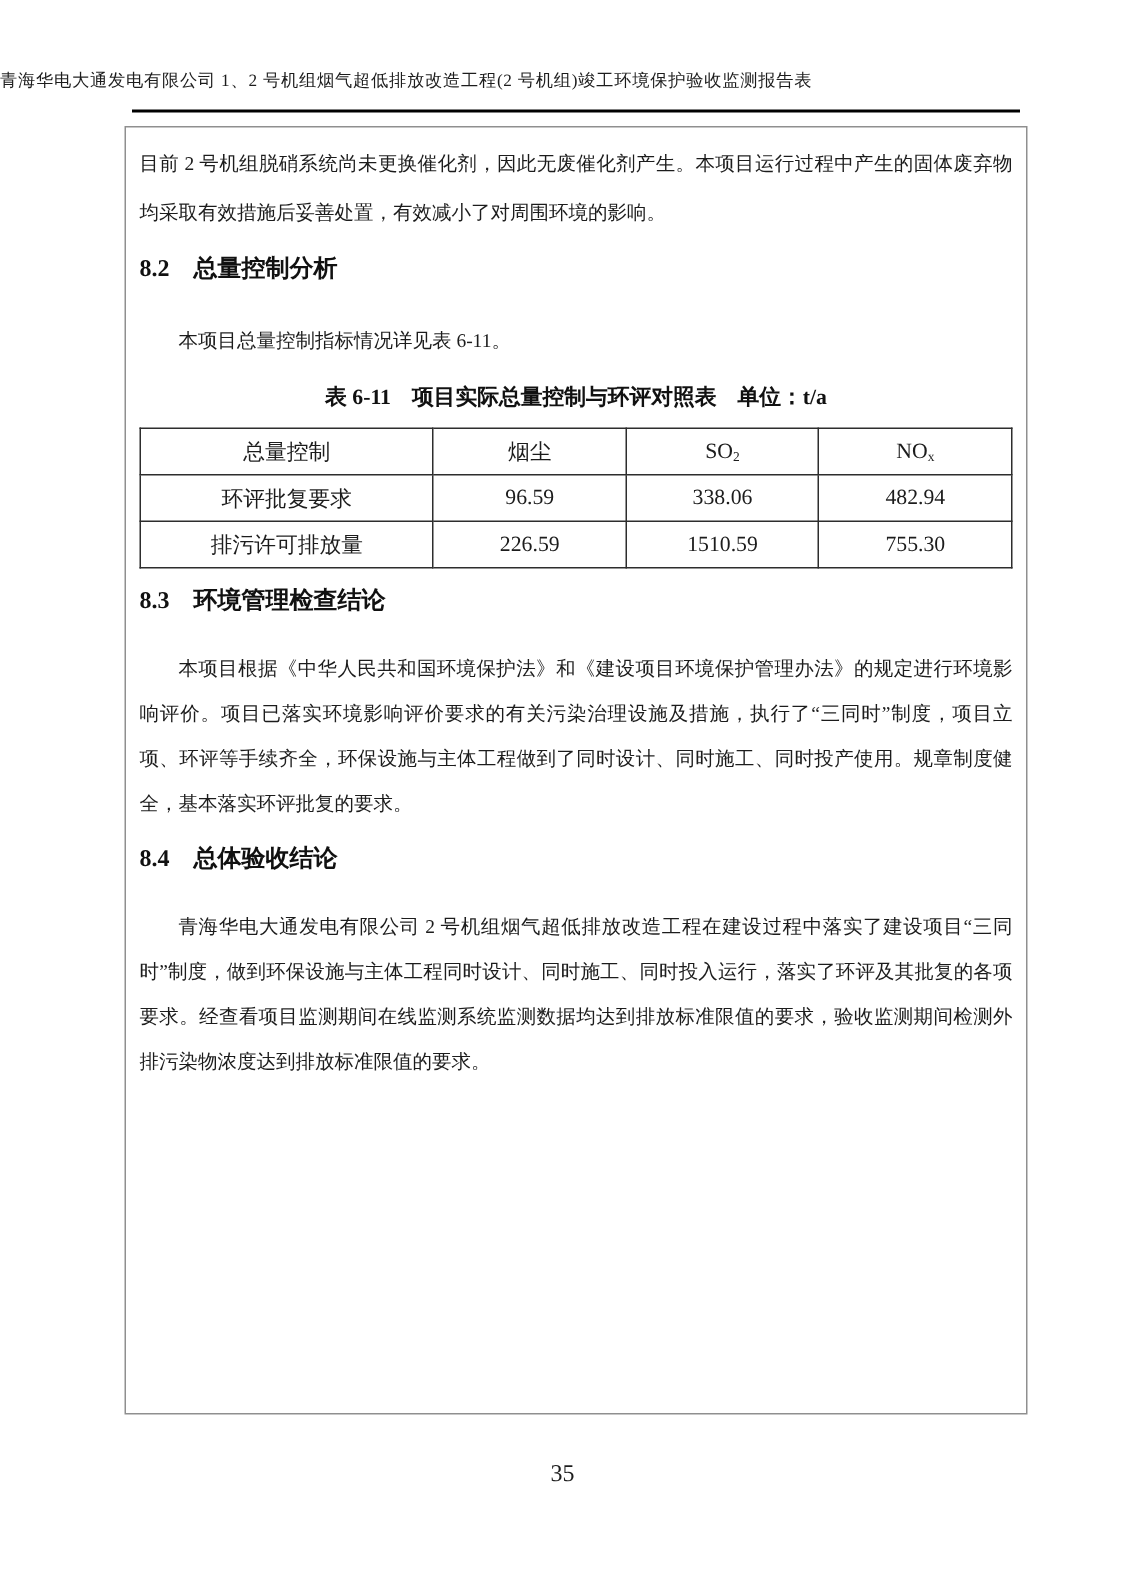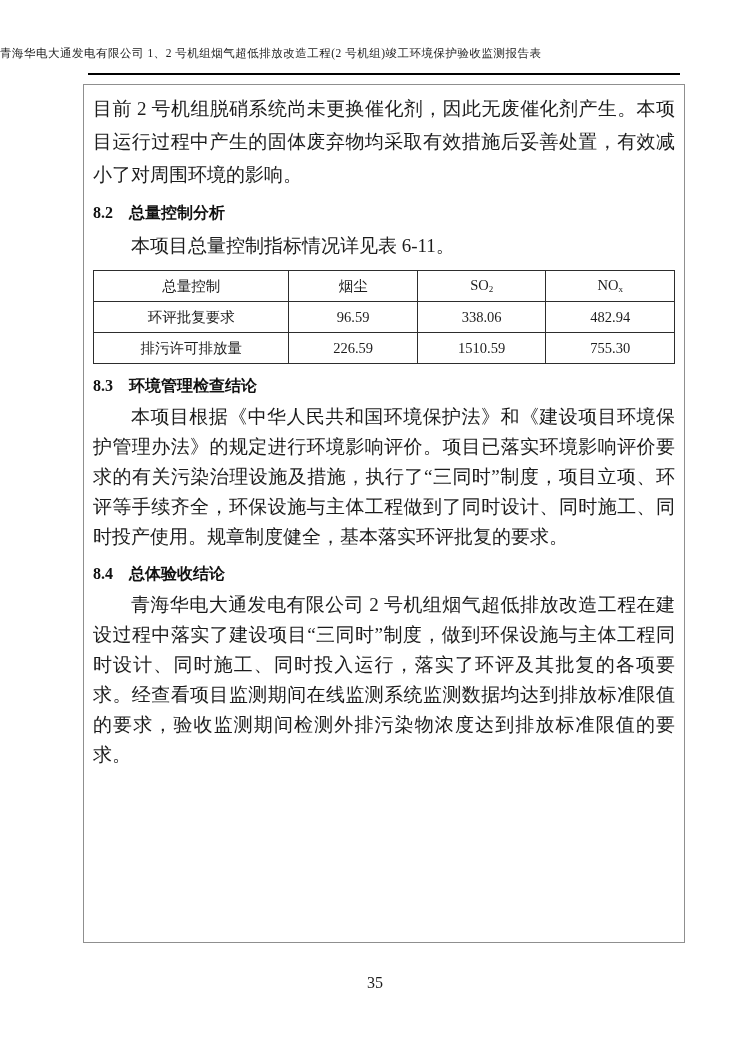--- a/index.html
+++ b/index.html
@@ -40,21 +40,21 @@
     top: 84px;
     left: 83px;
     width: 602px;
     height: 859px;
     box-sizing: border-box;
     border: 1.5px solid #8f8f8f;
     padding: 7px 9px 0 9px;
   }
   .para {
     margin: 0;
-    font-size: 19px;
+    font-size: 13px;
     line-height: 33px;
     text-align: justify;
     color: #1c1c1c;
   }
   .para.tight {
     line-height: 30px;
   }
   .para.indent {
     text-indent: 2em;
   }
@@ -98,21 +98,21 @@
     font-weight: normal;
     color: #1c1c1c;
     padding: 0 4px;
   }
   table.data-table col.c-label { width: 33.6%; }
   table.data-table col.c-val   { width: 22.1%; }
   sub {
     font-size: 0.62em;
     vertical-align: -0.25em;
   }
-  .sec-body { margin-top: 2px; }
+  .sec-body { margin-top: 16px; }
   .page-number {
     position: absolute;
     top: 974px;
     left: 0;
     right: 0;
     text-align: center;
     font-size: 16px;
     color: #1c1c1c;
   }
 </style>
@@ -128,20 +128,23 @@
 
     <p class="para">目前 2 号机组脱硝系统尚未更换催化剂，因此无废催化剂产生。本项目运行过程中产生的固体废弃物均采取有效措施后妥善处置，有效减小了对周围环境的影响。</p>
 
     <div class="sec-heading">
       <span class="sec-num">8.2</span><span>总量控制分析</span>
     </div>
     <div class="sec-body">
       <p class="para indent">本项目总量控制指标情况详见表 6-11。</p>
     </div>
 
+    <div class="table-caption">
+      <span>表 6-11</span><span class="cap-gap"></span><span>项目实际总量控制与环评对照表</span><span class="cap-gap"></span><span>单位：t/a</span>
+    </div>
 
     <table class="data-table">
       <colgroup>
         <col class="c-label">
           <col class="c-val">
           <col class="c-val">
           <col class="c-val">
       </colgroup>
       <tbody>
           <tr>

